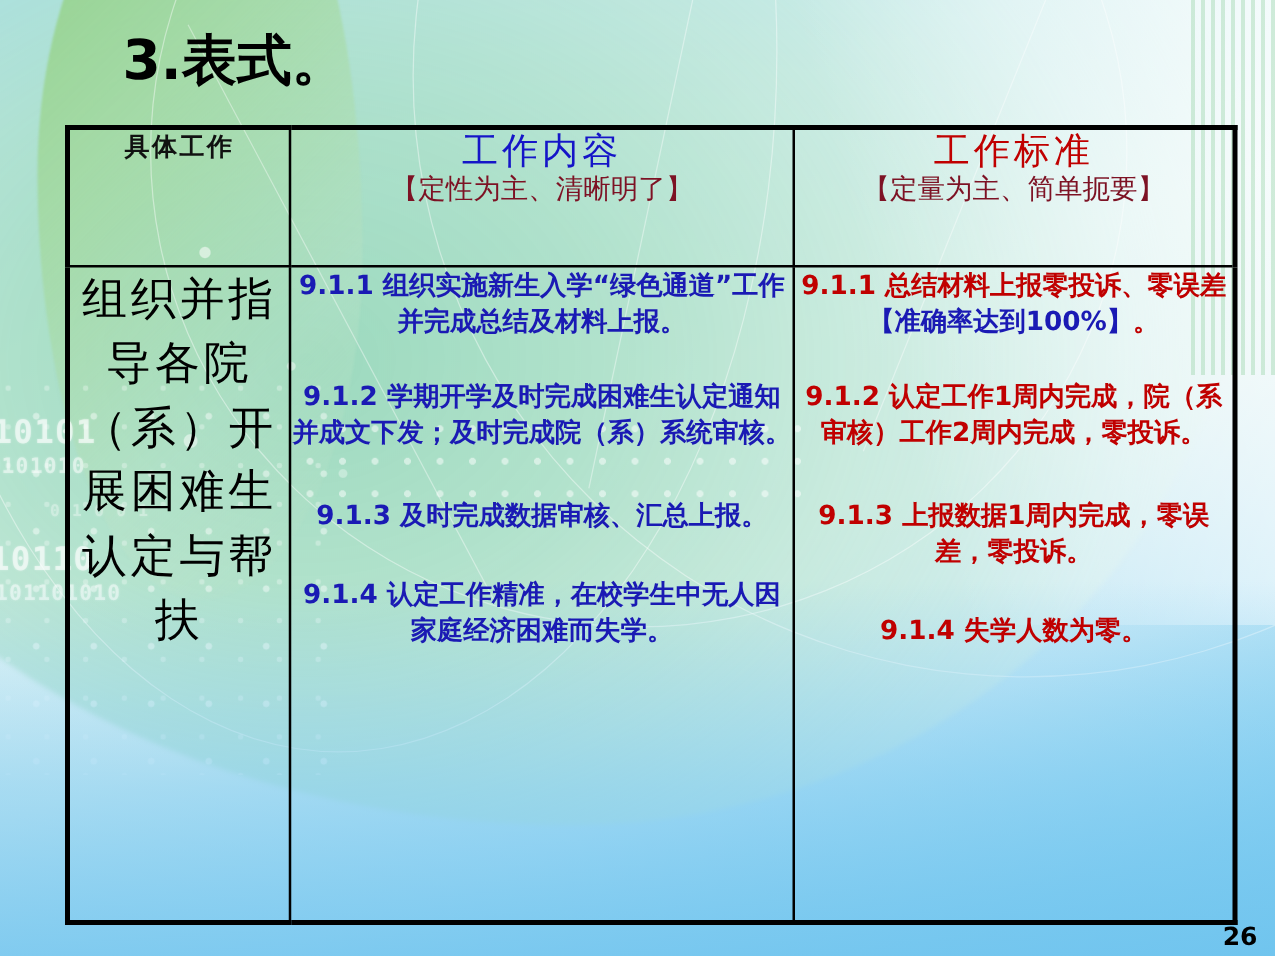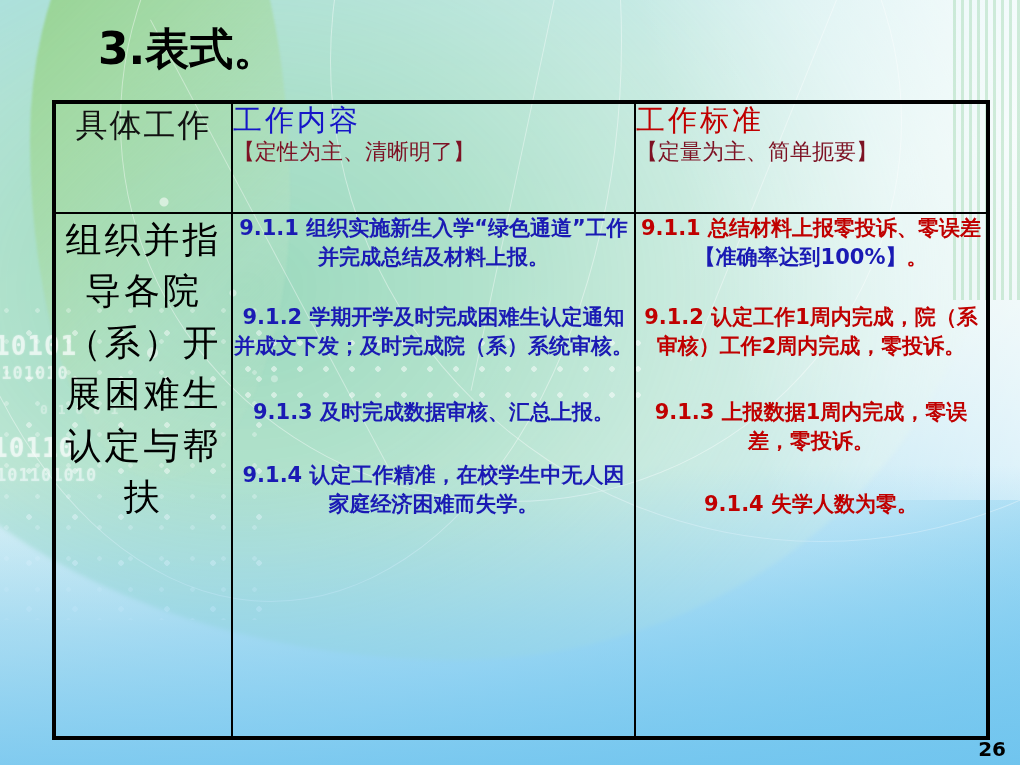--- a/index.html
+++ b/index.html
@@ -170,27 +170,28 @@
 
   .col-a { width: 178px; }
   .col-b { width: 403px; }
   .col-c { width: 353px; }
 
   
   .hdr-row td { height: 108px; }
   .hdr-a {
     text-align: center;
     vertical-align: middle;
-    font-size: 32px;
-    font-weight: normal;
+    font-size: 20px;
+    font-weight: bold;
     color: #111111;
     font-family: "DejaVu Serif", "Liberation Serif", serif;
     letter-spacing: 2px;
   }
   .hdr-cell {
+    text-align: center;
     vertical-align: middle;
     padding: 4px 2px 6px 2px;
   }
   .hdr-main {
     font-family: "DejaVu Serif", "Liberation Serif", serif;
     font-size: 29px;
     line-height: 1.12;
     letter-spacing: 3px;
   }
   .hdr-main.blue { color: #1515c8; }

